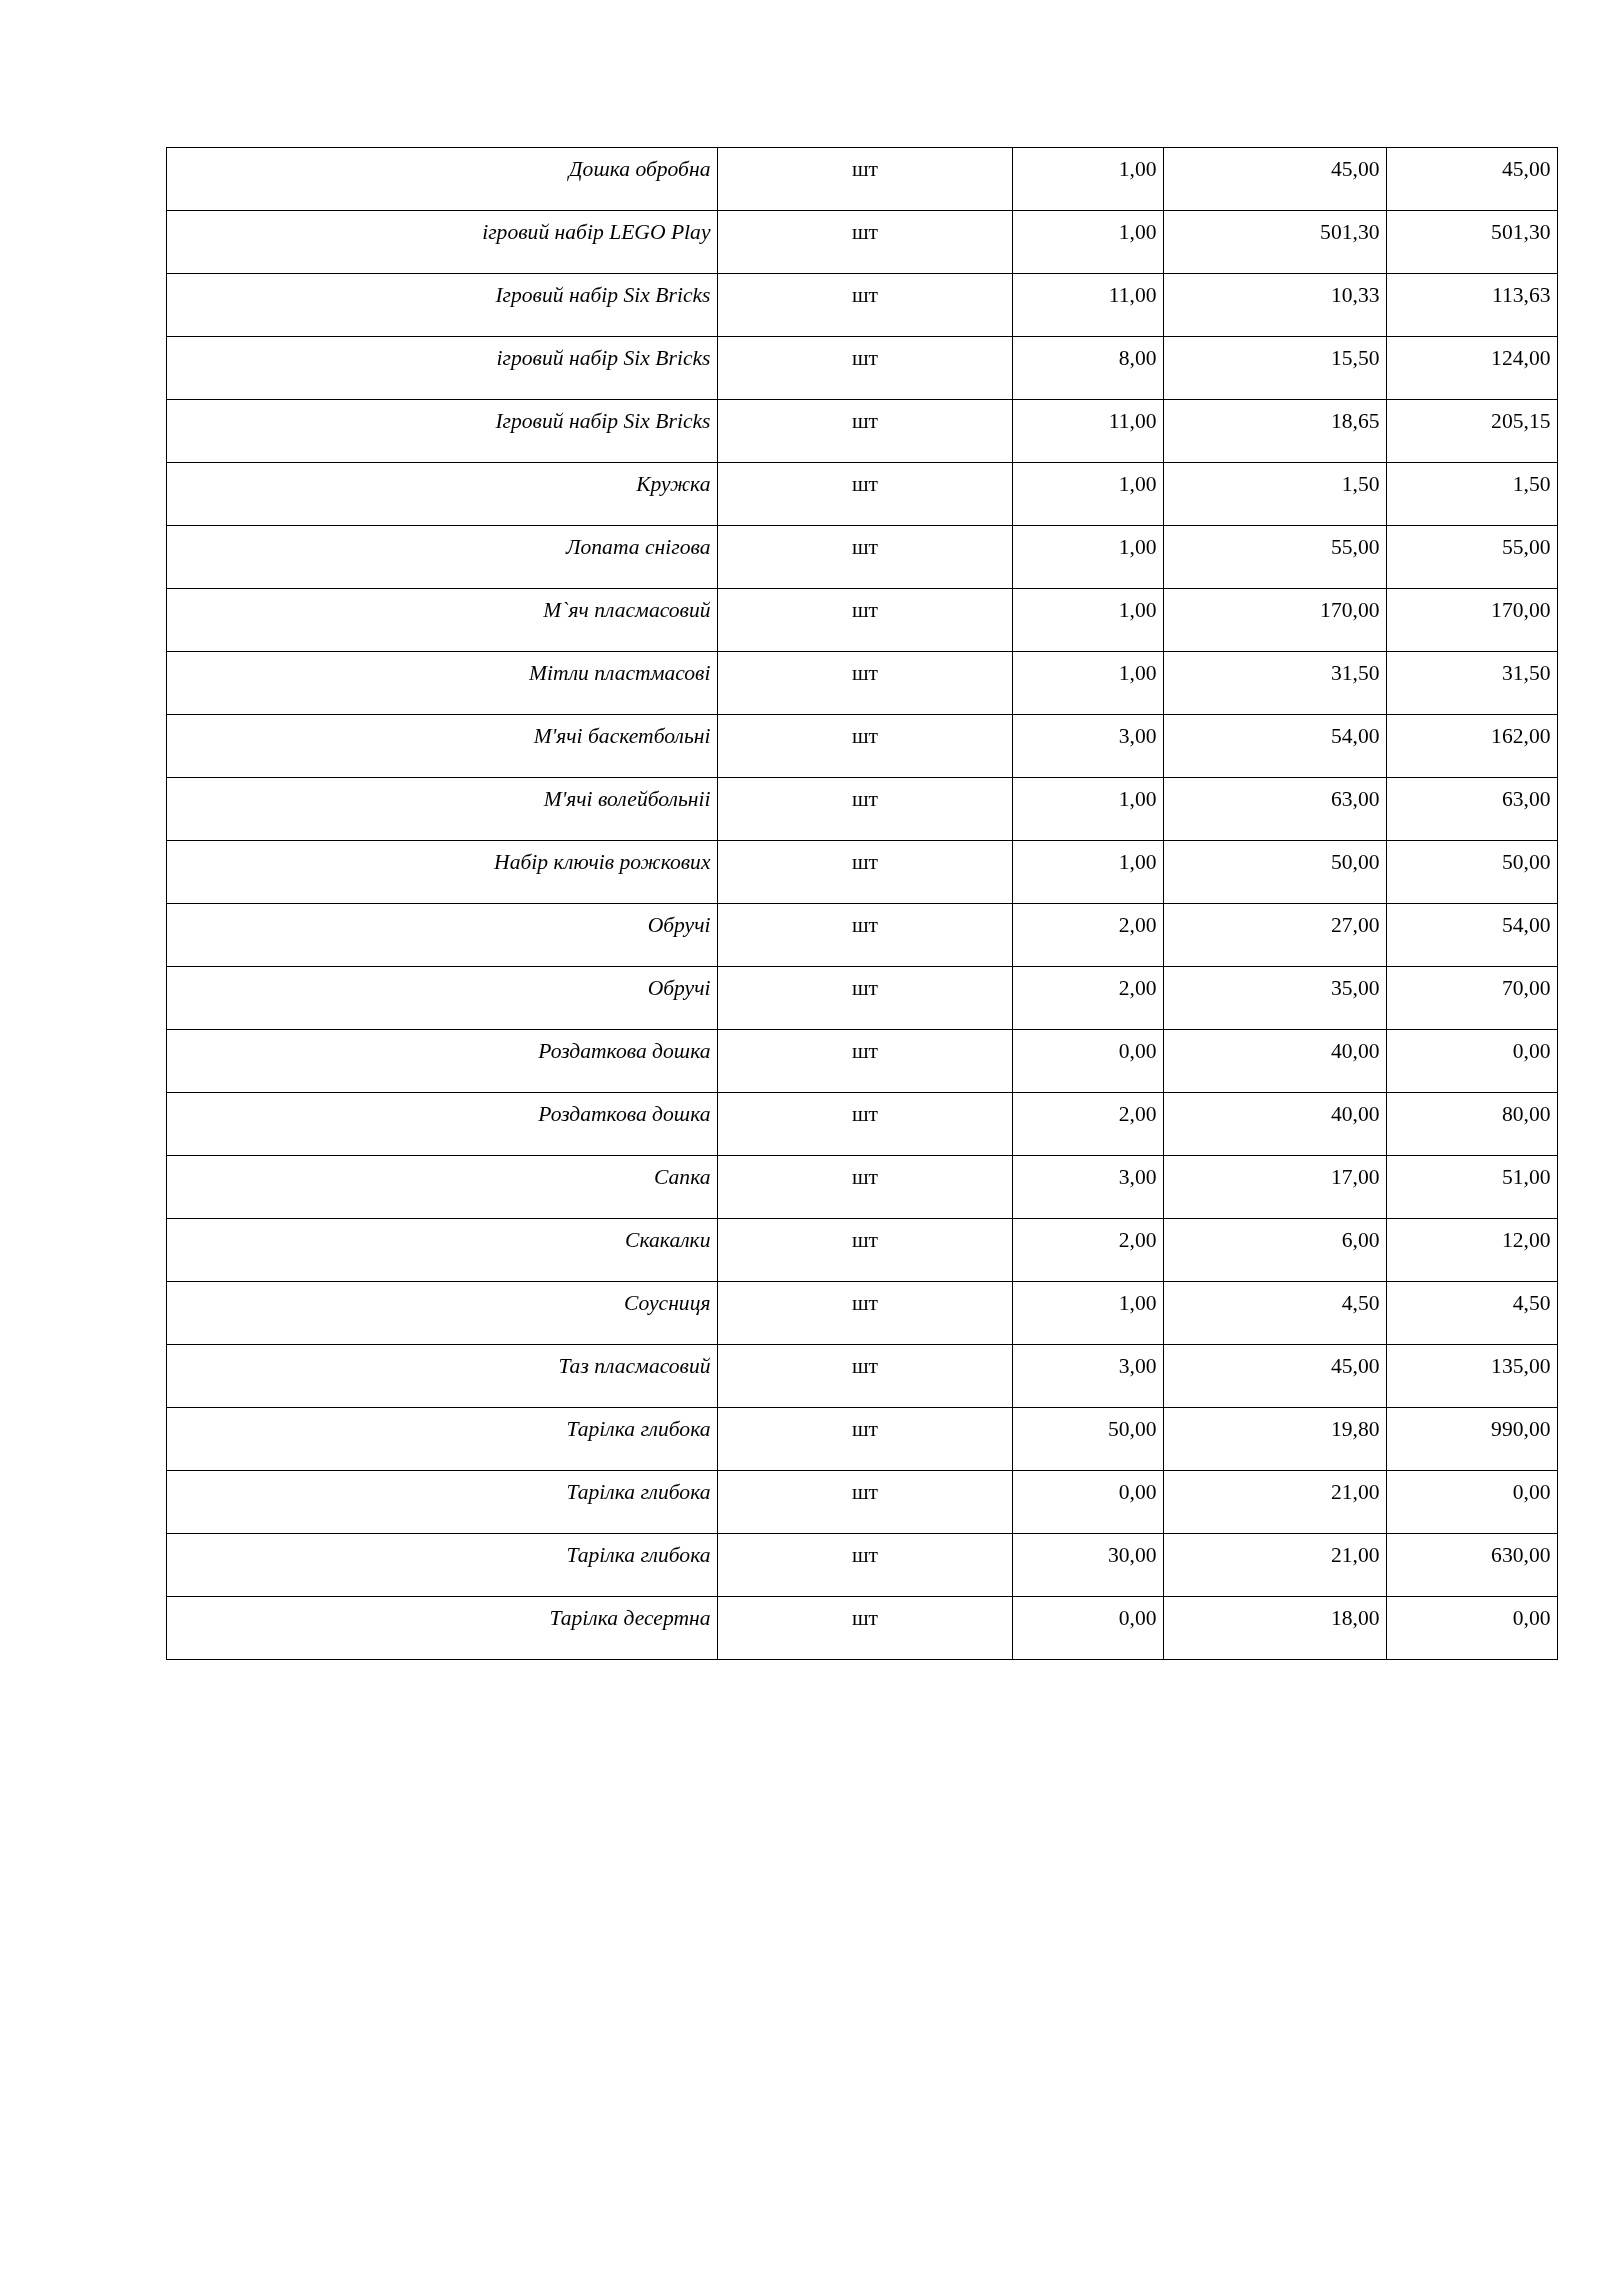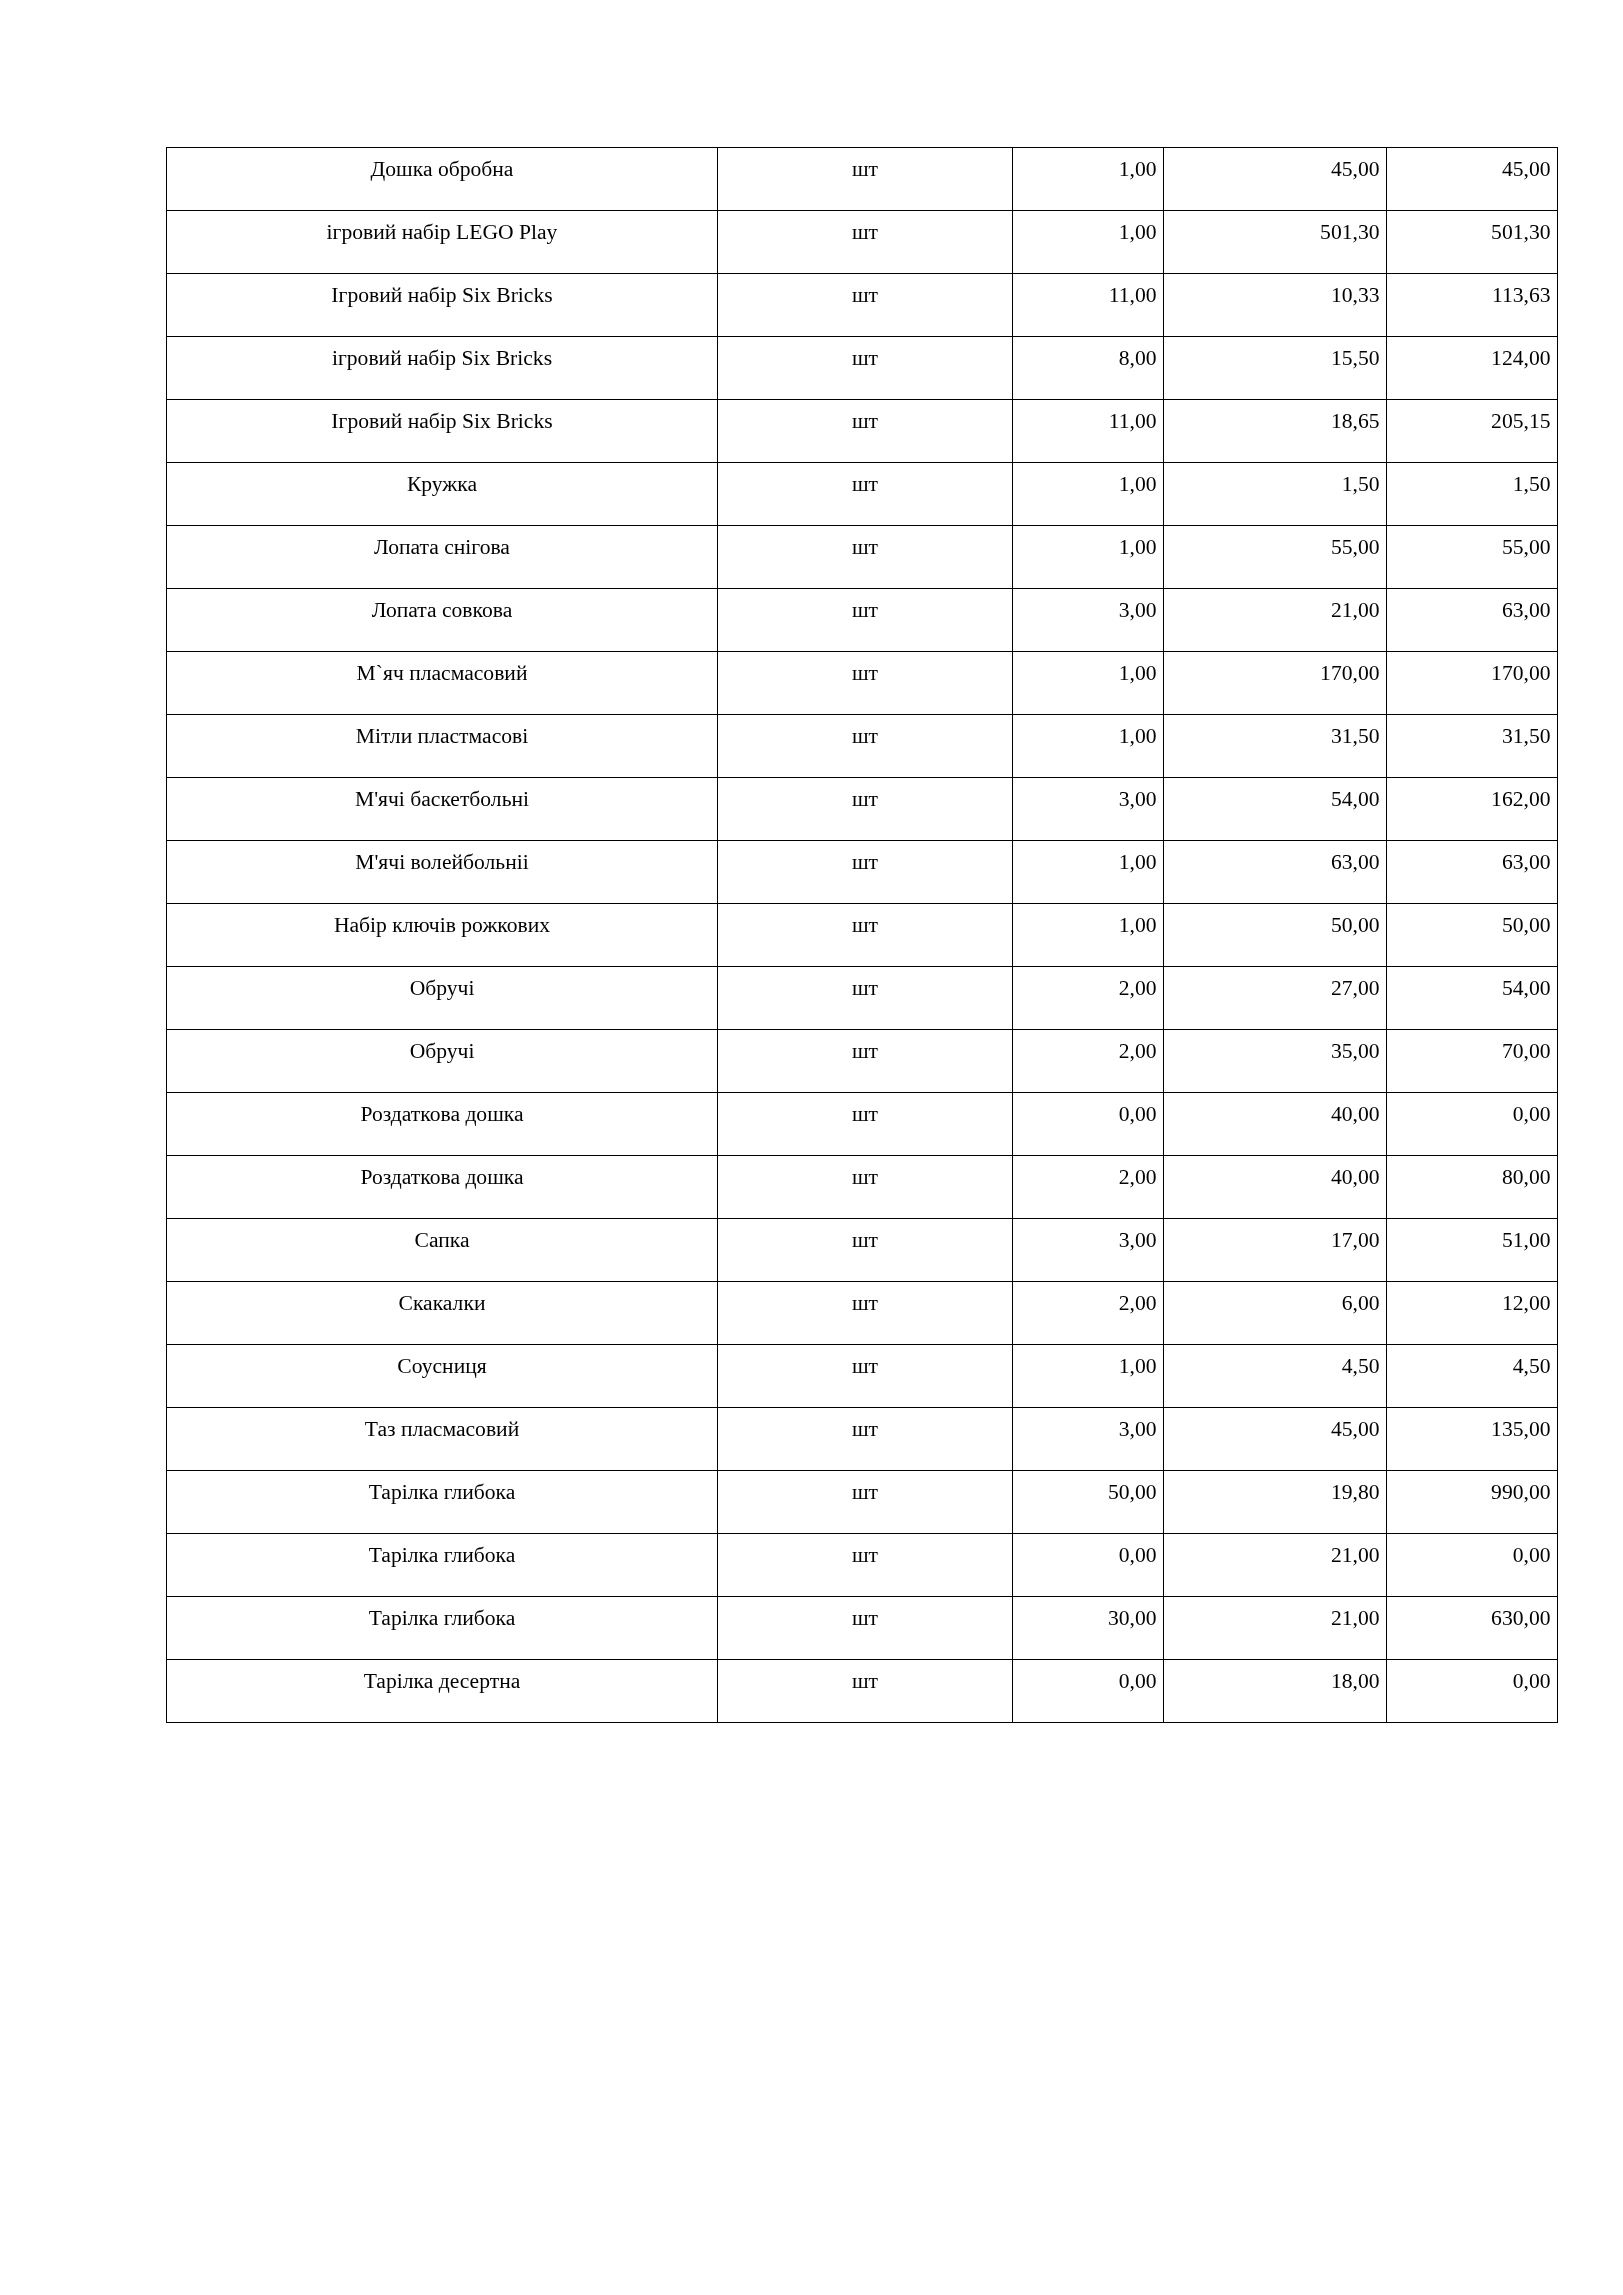--- a/index.html
+++ b/index.html
@@ -31,23 +31,24 @@
   table.inventory td {
     border: 1.3px solid #000000;
     height: 63px;
     vertical-align: top;
     font-size: 21.6px;
     line-height: 1.2;
     padding: 9.2px 6.5px 0 6.5px;
     overflow: hidden;
   }
   td.col-name {
-    text-align: center;
+    text-align: right;
     padding-left: 7.9px;
     white-space: pre-wrap;
+    font-style: italic;
   }
   td.col-unit {
     text-align: center;
     font-family: Liberation Serif, serif;
   }
   td.col-qty,
   td.col-price,
   td.col-total {
     text-align: right;
     padding-right: 7.9px;
@@ -117,27 +118,20 @@
   </tr>
 
   <tr>
     <td class="col-name">Лопата снігова</td>
     <td class="col-unit">шт</td>
     <td class="col-qty">1,00</td>
     <td class="col-price">55,00</td>
     <td class="col-total">55,00</td>
   </tr>
 
-  <tr>
-    <td class="col-name">Лопата совкова</td>
-    <td class="col-unit">шт</td>
-    <td class="col-qty">3,00</td>
-    <td class="col-price">21,00</td>
-    <td class="col-total">63,00</td>
-  </tr>
 
   <tr>
     <td class="col-name">М`яч пласмасовий</td>
     <td class="col-unit">шт</td>
     <td class="col-qty">1,00</td>
     <td class="col-price">170,00</td>
     <td class="col-total">170,00</td>
   </tr>
 
   <tr>

